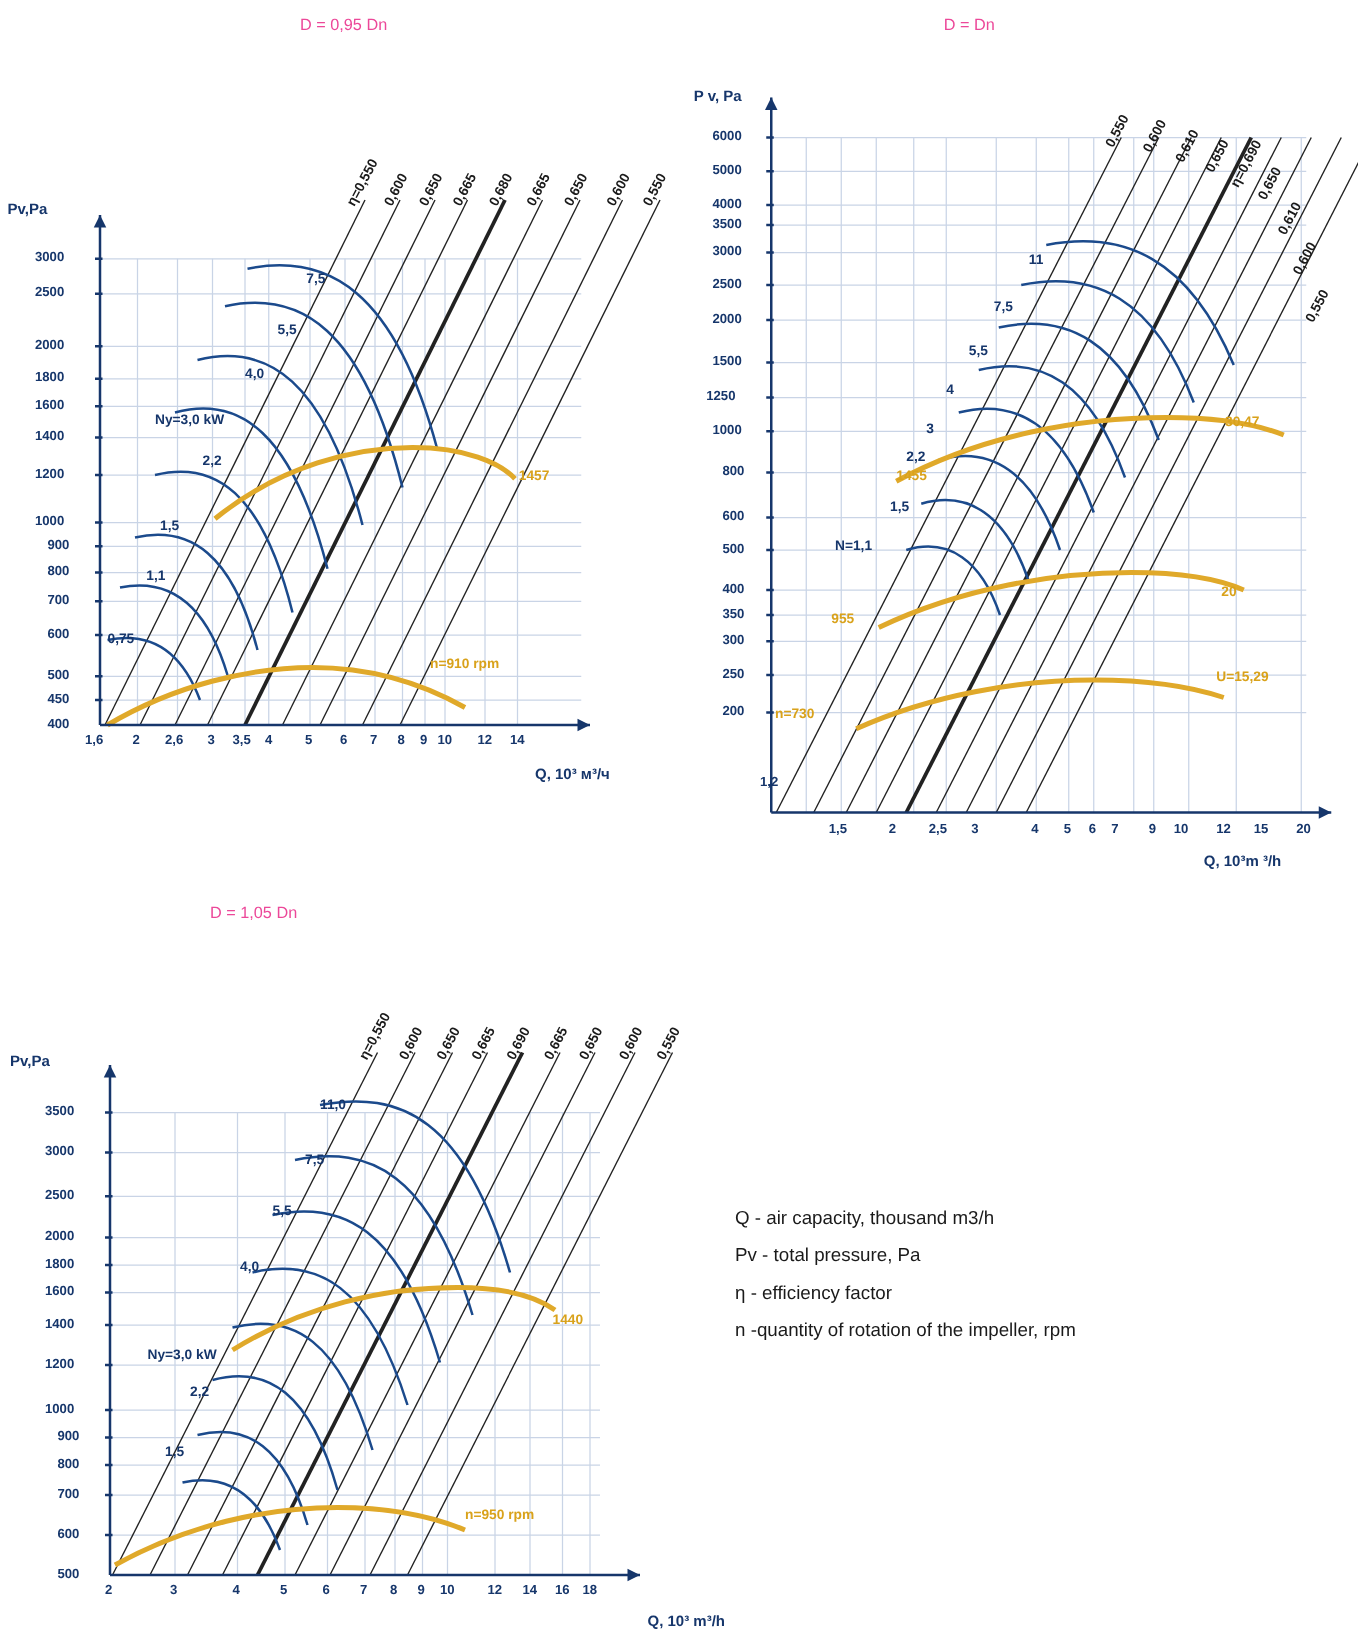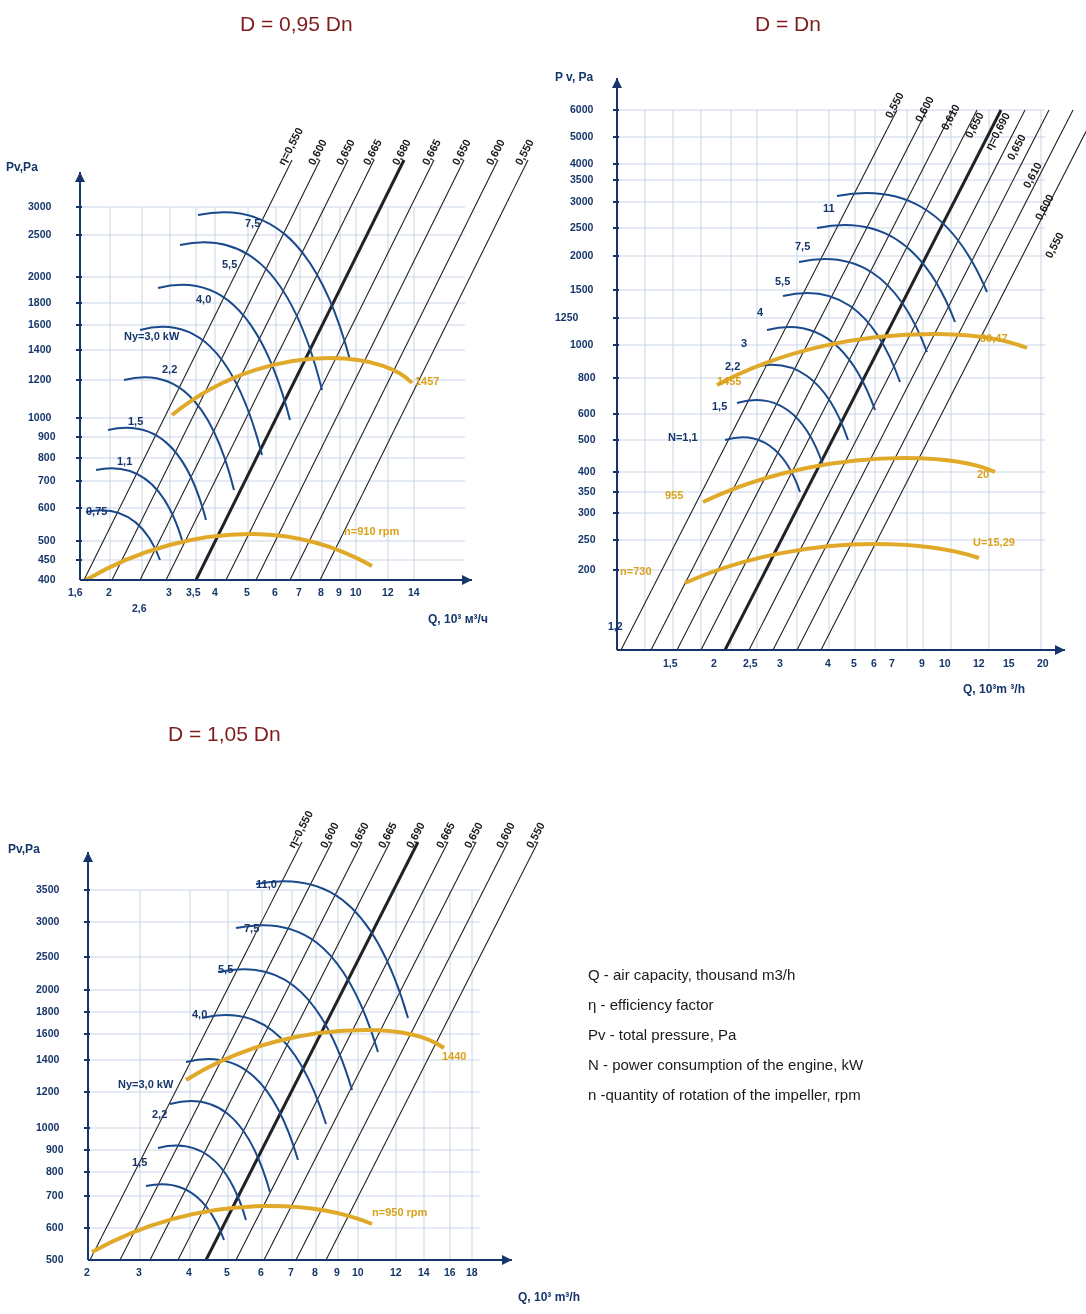--- a/index.html
+++ b/index.html
@@ -13,22 +13,22 @@
     position: relative;
     font-family: "Liberation Sans", sans-serif;
     color: #1a1a1a;
     overflow: hidden;
   }
   .panel {
     position: absolute;
   }
   .panel-title {
     position: absolute;
-    font-size: 21px;
-    color: #7f1d1d;
+    font-size: 13px;
+    color: #ec4899;
     white-space: nowrap;
   }
   .axis-label {
     position: absolute;
     font-size: 12px;
     font-weight: bold;
     color: #16366b;
     white-space: nowrap;
   }
   .tick {
@@ -183,21 +183,21 @@
   <div class="tick" style="left:38px;top:430px;">900</div>
   <div class="tick" style="left:38px;top:451px;">800</div>
   <div class="tick" style="left:38px;top:474px;">700</div>
   <div class="tick" style="left:38px;top:501px;">600</div>
   <div class="tick" style="left:38px;top:534px;">500</div>
   <div class="tick" style="left:38px;top:553px;">450</div>
   <div class="tick" style="left:38px;top:573px;">400</div>
 
   <div class="tick" style="left:68px;top:586px;">1,6</div>
   <div class="tick" style="left:106px;top:586px;">2</div>
-  <div class="tick" style="left:132px;top:586px;margin-top:16px;">2,6</div>
+  <div class="tick" style="left:132px;top:586px;">2,6</div>
   <div class="tick" style="left:166px;top:586px;">3</div>
   <div class="tick" style="left:186px;top:586px;">3,5</div>
   <div class="tick" style="left:212px;top:586px;">4</div>
   <div class="tick" style="left:244px;top:586px;">5</div>
   <div class="tick" style="left:272px;top:586px;">6</div>
   <div class="tick" style="left:296px;top:586px;">7</div>
   <div class="tick" style="left:318px;top:586px;">8</div>
   <div class="tick" style="left:336px;top:586px;">9</div>
   <div class="tick" style="left:350px;top:586px;">10</div>
   <div class="tick" style="left:382px;top:586px;">12</div>
@@ -329,21 +329,21 @@
   <div class="axis-label" style="left:418px;top:682px;">Q, 10³m ³/h</div>
 
   <div class="tick" style="left:25px;top:103px;">6000</div>
   <div class="tick" style="left:25px;top:130px;">5000</div>
   <div class="tick" style="left:25px;top:157px;">4000</div>
   <div class="tick" style="left:25px;top:173px;">3500</div>
   <div class="tick" style="left:25px;top:195px;">3000</div>
   <div class="tick" style="left:25px;top:221px;">2500</div>
   <div class="tick" style="left:25px;top:249px;">2000</div>
   <div class="tick" style="left:25px;top:283px;">1500</div>
-  <div class="tick" style="left:10px;top:311px;">1250</div>
+  <div class="tick" style="left:20px;top:311px;">1250</div>
   <div class="tick" style="left:25px;top:338px;">1000</div>
   <div class="tick" style="left:33px;top:371px;">800</div>
   <div class="tick" style="left:33px;top:407px;">600</div>
   <div class="tick" style="left:33px;top:433px;">500</div>
   <div class="tick" style="left:33px;top:465px;">400</div>
   <div class="tick" style="left:33px;top:485px;">350</div>
   <div class="tick" style="left:33px;top:506px;">300</div>
   <div class="tick" style="left:33px;top:533px;">250</div>
   <div class="tick" style="left:33px;top:563px;">200</div>
 
@@ -524,17 +524,16 @@
   <div class="pow-label" style="left:118px;top:378px;">Nу=3,0 kW</div>
   <div class="pow-label" style="left:152px;top:408px;">2,2</div>
   <div class="pow-label" style="left:132px;top:456px;">1,5</div>
 
   <div class="speed-label" style="left:442px;top:350px;">1440</div>
   <div class="speed-label" style="left:372px;top:506px;">n=950 rpm</div>
 </div>
 
 <div class="legend" style="left:588px;top:960px;width:440px;">
   <div>Q - air capacity, thousand m3/h</div>
+  <div>Pv - total pressure, Pa</div>
   <div>η - efficiency factor</div>
-  <div>Pv - total pressure, Pa</div>
-  <div>N - power consumption of the engine, kW</div>
   <div>n -quantity of rotation of the impeller, rpm</div>
 </div>
 
 </body></html>

